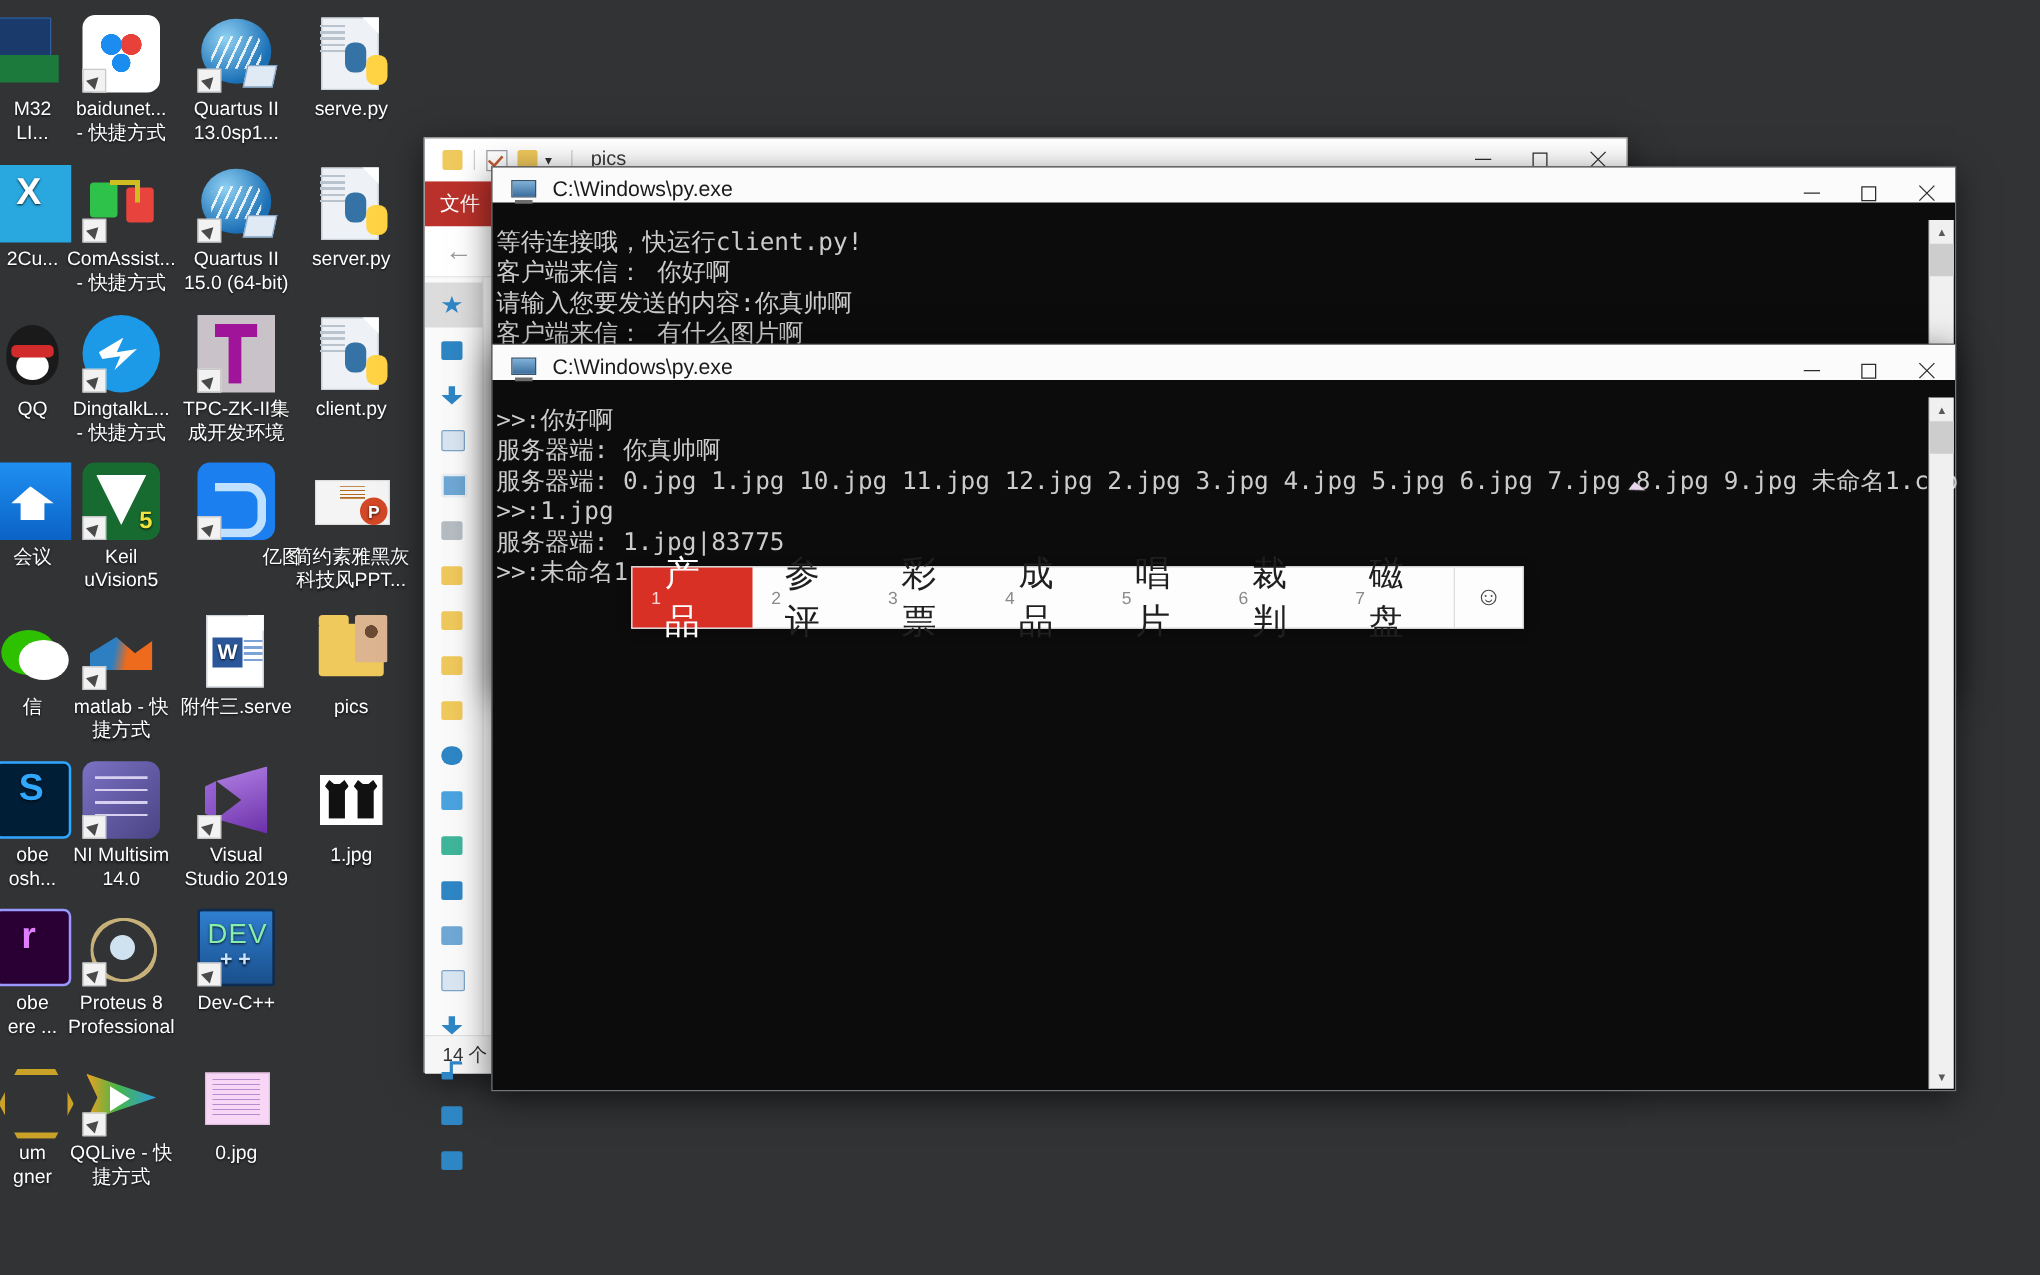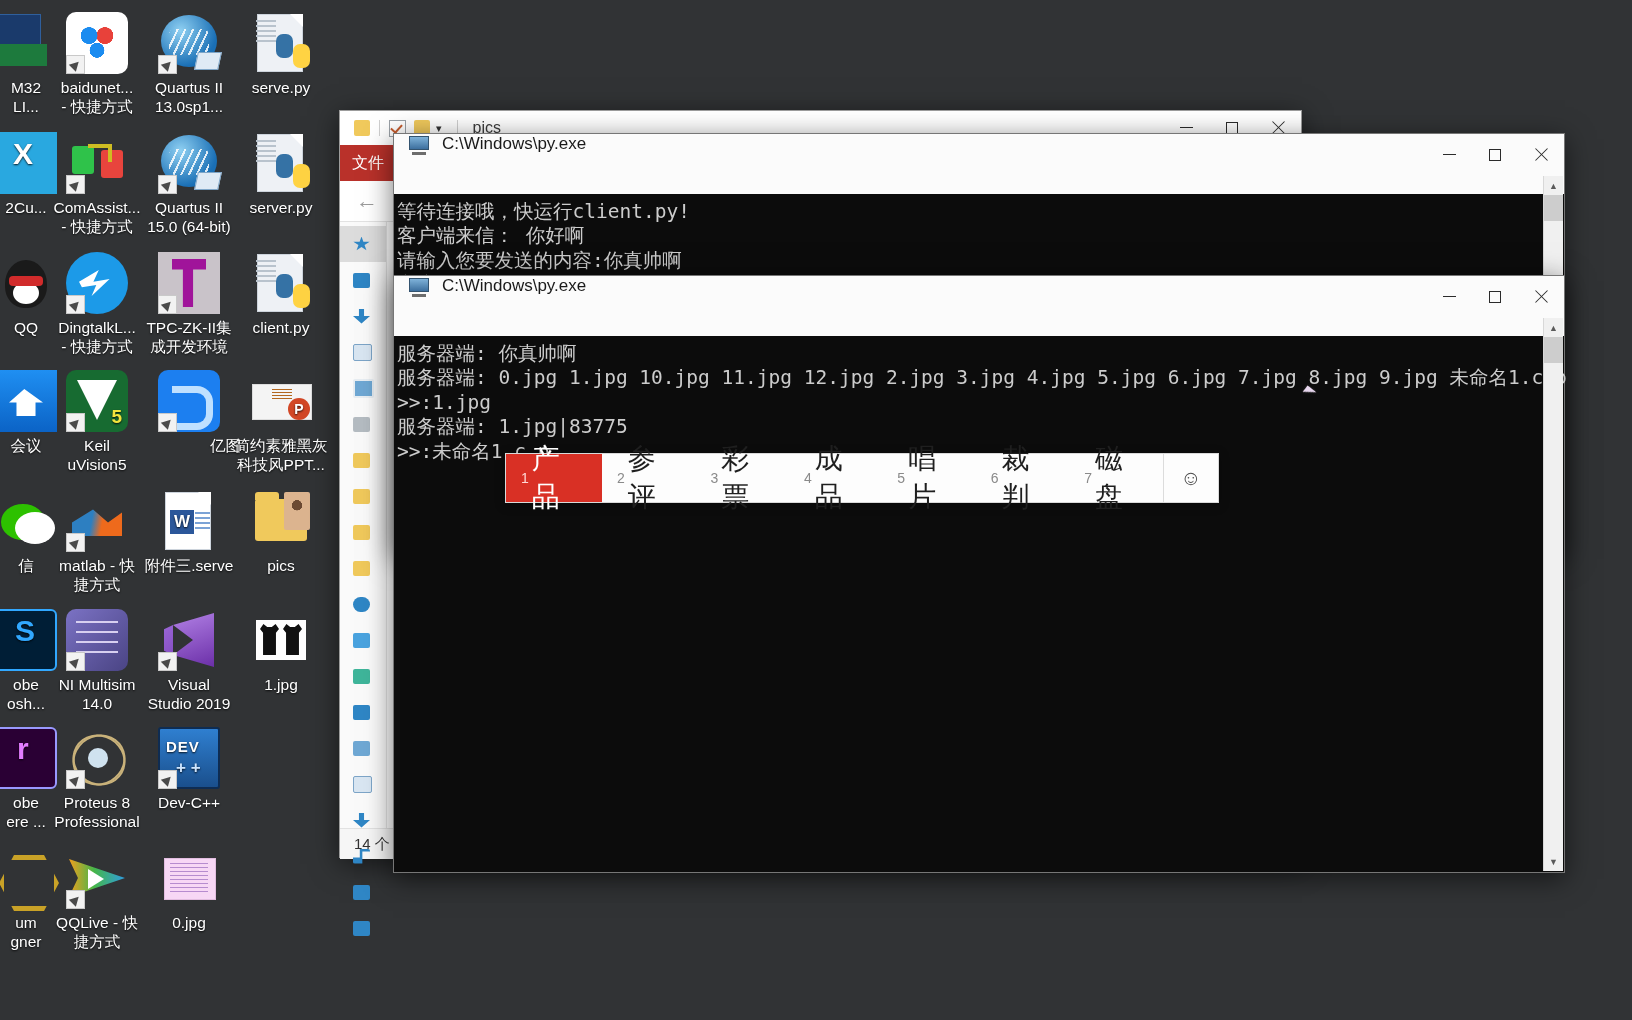--- a/index.html
+++ b/index.html
@@ -76,28 +76,28 @@
   #exp-body{display:flex;height:calc(100% - 34px - 36px - 40px - 30px);}
   #exp-side{width:46px;background:#fafafa;border-right:1px solid #e6e6e6;padding-top:4px;}
   .side-row{height:36px;display:flex;align-items:center;padding-left:13px;}
   .side-row.sel{background:#dcdcdc;}
   .s-ico{width:17px;height:15px;border-radius:2px;}
   #exp-main{flex:1;background:#fff;}
   #exp-status{height:30px;background:#f6f6f6;border-top:1px solid #e2e2e2;display:flex;align-items:center;
         font-size:15px;color:#333;padding-left:14px;}
   
   .console{background:#0c0c0c;border:1px solid #767676;box-sizing:border-box;}
-  .con-title{height:60px;background:#fbfbfb;display:flex;align-items:flex-start;position:relative;}
+  .con-title{height:28px;background:#fbfbfb;display:flex;align-items:flex-end;position:relative;}
   .con-title .ico{width:22px;height:20px;margin-left:14px;position:relative;}
   .con-title .ico .scr{position:absolute;inset:2px 1px 4px 1px;background:linear-gradient(#7fb2d9,#3d6f9e);border:1px solid #33536f;}
   .con-title .ico:after{content:"";position:absolute;left:4px;bottom:-1px;width:14px;height:3px;background:#6d6d6d;}
   .con-title .t{font-size:17px;color:#1a1a1a;margin-left:12px;}
   .con-title .wbtn{height:41px;}
   .con-body{color:#cccccc;font-family:"DejaVu Sans Mono","Liberation Mono",monospace;
-        font-size:19.5px;line-height:24.4px;padding:6px 0 0 3px;white-space:pre;}
+        font-size:19.5px;line-height:24.4px;padding:20px 0 0 3px;white-space:pre;}
   .sbar{position:absolute;right:1px;top:42px;bottom:1px;width:19px;background:#f0f0f0;border-left:1px solid #d8d8d8;}
   .sbar .up,.sbar .dn{height:19px;display:flex;align-items:center;justify-content:center;font-size:9px;color:#5a5a5a;}
   .sbar .dn{position:absolute;bottom:0;left:0;right:0;}
   .sbar .thumb{position:absolute;left:0;right:0;top:19px;height:26px;background:#cdcdcd;}
   #con1{left:393px;top:133px;width:1172px;height:420px;}
   #con2{left:393px;top:275px;width:1172px;height:598px;}
   
   #ime{position:absolute;left:505px;top:453px;width:714px;height:50px;background:#fdfdfd;
        border:1px solid #d9d9d9;box-sizing:border-box;display:flex;align-items:stretch;
        box-shadow:0 2px 10px rgba(0,0,0,.30);}
@@ -327,21 +327,21 @@
         <span style="position:absolute;left:6px;top:8px;width:50px;height:46px;border:2px solid #c9b27a;border-radius:50%;transform:rotate(30deg)"></span>
         <span style="position:absolute;left:6px;top:8px;width:50px;height:46px;border:2px solid #c9b27a;border-radius:50%;transform:rotate(-30deg)"></span>
         <span style="position:absolute;left:22px;top:21px;width:20px;height:20px;border-radius:50%;background:#cfe2ef"></span>
         <span class="shortcut-arrow"></span>
       </div>
       <span class="icon-label">Proteus 8<br>Professional</span>
     </div>
     <div class="icon-cell" style="left: 137px; top: 727px;">
       <div class="icon-art">
         <span class="sq" style="border-radius:3px;background:linear-gradient(#2f7fd0,#1a4f8c);border:2px solid #0e2c52"></span>
-        <span style="position:absolute;left:8px;top:10px;color:#ffffff;font-size:15px;font-weight:bold;letter-spacing:1px">DEV</span>
+        <span style="position:absolute;left:8px;top:10px;color:#86efac;font-size:22px;font-weight:normal;letter-spacing:1px">DEV</span>
         <span style="position:absolute;left:18px;bottom:12px;color:#cfe6ff;font-size:17px;font-weight:bold">+ +</span>
         <span class="shortcut-arrow"></span>
       </div>
       <span class="icon-label">Dev-C++</span>
     </div>
     <div class="icon-cell" style="left: -26px; top: 847px;">
       <div class="icon-art">
         <span style="position:absolute;left:4px;top:8px;width:50px;height:46px;border:5px solid #c9a227;clip-path:polygon(25% 0,75% 0,100% 50%,75% 100%,25% 100%,0 50%)"></span>
       </div>
       <span class="icon-label">um<br>gner</span>
@@ -497,21 +497,21 @@
           <span class="min"></span>
         </div>
       <div class="wbtn">
           <span class="max"></span>
         </div>
       <div class="wbtn">
           <span class="cls"></span>
         </div>
     </div>
   </div>
-  <div class="con-body" id="con2-body"><div>服务器端: 你真帅啊</div><div>服务器端: 0.jpg 1.jpg 10.jpg 11.jpg 12.jpg 2.jpg 3.jpg 4.jpg 5.jpg 6.jpg 7.jpg 8.jpg 9.jpg 未命名1.cpp</div><div>&gt;&gt;:1.jpg</div><div>服务器端: 1.jpg|83775</div><div>&gt;&gt;:未命名1.c p</div></div>
+  <div class="con-body" id="con2-body"><div>&gt;&gt;:你好啊</div><div>服务器端: 你真帅啊</div><div>服务器端: 0.jpg 1.jpg 10.jpg 11.jpg 12.jpg 2.jpg 3.jpg 4.jpg 5.jpg 6.jpg 7.jpg 8.jpg 9.jpg 未命名1.cpp</div><div>&gt;&gt;:1.jpg</div><div>服务器端: 1.jpg|83775</div><div>&gt;&gt;:未命名1.c p</div></div>
   <div class="sbar">
     <div class="up">▲</div>
     <div class="thumb"></div>
     <div class="dn">▼</div>
   </div>
 </div>
 
 <div id="ime">
   <div id="ime-cands" style="display:flex;align-items:stretch">
       <div class="cand active" style="background: rgb(217, 48, 37);">

